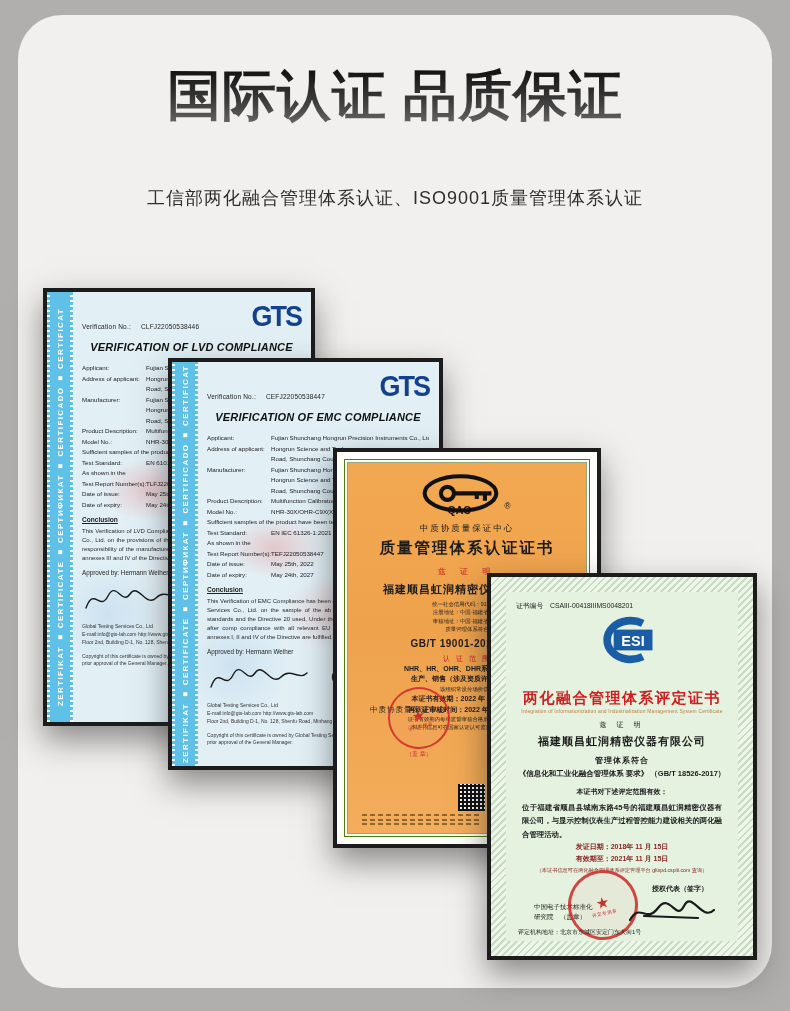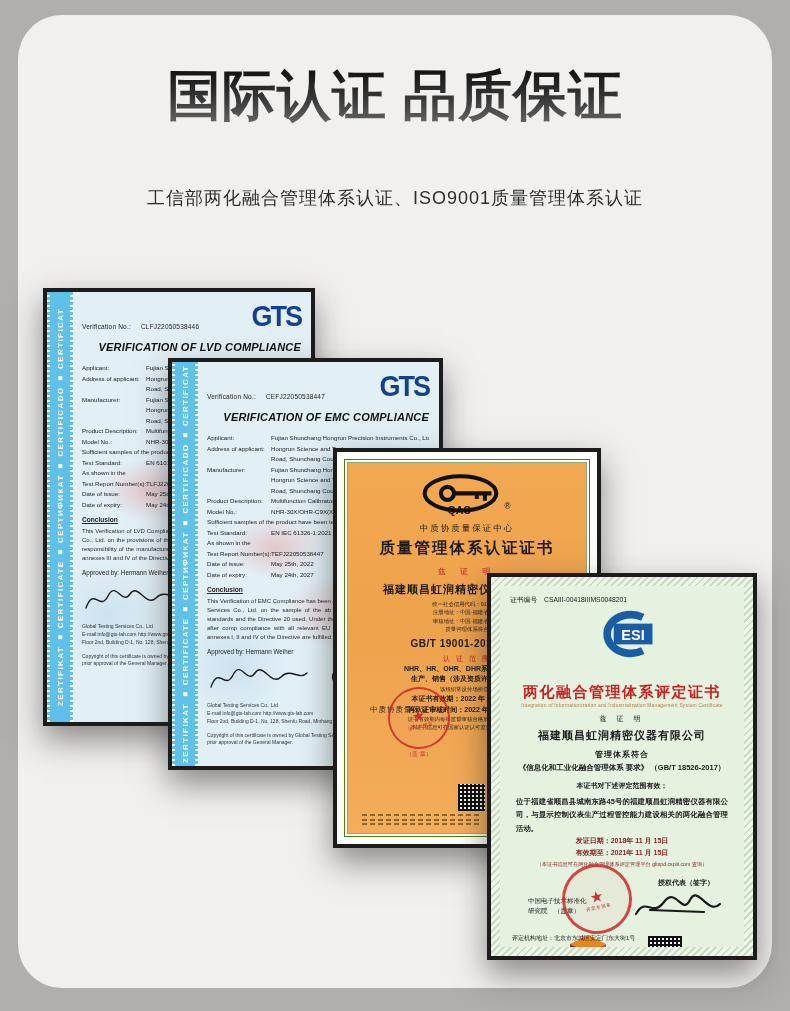--- a/index.html
+++ b/index.html
@@ -10,39 +10,39 @@
   .h-title{position:absolute;left:0;top:60px;width:100%;text-align:center;font-size:54px;font-weight:900;letter-spacing:1px;
     background:linear-gradient(180deg,#131313 15%,#3a3a3a 55%,#757575 100%);
     -webkit-background-clip:text;background-clip:text;color:transparent;white-space:nowrap;}
   .h-sub1{position:absolute;left:0;top:186px;width:100%;text-align:center;font-size:18px;color:#2d2d2d;letter-spacing:1px;}
   .h-sub2{position:absolute;left:0;top:236px;width:100%;text-align:center;font-size:26px;color:#2d2d2d;letter-spacing:1px;}
   
   .cert{position:absolute;box-sizing:border-box;border:4px solid #1c1c1c;box-shadow:0 14px 30px rgba(35,35,35,.5);}
   .c1{left:43px;top:288px;width:272px;height:438px;z-index:1;}
   .c2{left:168px;top:358px;width:275px;height:412px;z-index:2;}
   .c3{left:333px;top:448px;width:268px;height:400px;z-index:3;background:#fdfdfa;padding:7px;}
-  .c4{left:487px;top:573px;width:270px;height:387px;z-index:4;background:repeating-linear-gradient(135deg,#c7dcc3 0 2px,#edf6e9 2px 5px);padding:9px;}
+  .c4{left:487px;top:573px;width:270px;height:387px;z-index:4;background:repeating-linear-gradient(135deg,#c7dcc3 0 2px,#edf6e9 2px 5px);padding:15px;}
   
   .gts{display:flex;width:100%;height:100%;background:#e2f0f6;}
   .band{position:relative;width:26px;flex:0 0 26px;background:#5fc1e8;
     background-image:repeating-linear-gradient(0deg,rgba(255,255,255,.95) 0 2px,rgba(255,255,255,0) 2px 5px),
                      repeating-linear-gradient(0deg,rgba(255,255,255,.95) 0 2px,rgba(255,255,255,0) 2px 5px);
     background-size:3px 100%,3px 100%;background-position:left top,right top;background-repeat:no-repeat;}
   .band-text{position:absolute;inset:0;display:flex;align-items:center;justify-content:center;
     writing-mode:vertical-rl;transform:rotate(180deg);color:#fff;font-size:8px;font-weight:bold;letter-spacing:1.4px;white-space:nowrap;overflow:hidden;}
   .gts-content{position:relative;flex:1;padding:8px 10px 6px 9px;overflow:hidden;
     background:radial-gradient(70px 45px at 32% 46%,rgba(228,148,148,.45),transparent 70%),
                radial-gradient(90px 55px at 60% 62%,rgba(228,148,148,.38),transparent 70%),
                radial-gradient(110px 60px at 72% 30%,rgba(130,175,220,.30),transparent 70%),
                radial-gradient(80px 80px at 15% 75%,rgba(130,175,220,.22),transparent 70%);}
   .vrow{display:flex;justify-content:space-between;align-items:flex-end;height:30px;}
   .vline{font-size:6.5px;color:#222;margin-top:7px;letter-spacing:.2px;}
   .vno{margin-left:10px;}
   .gtslogo{font-size:27px;font-weight:900;color:#14418f;letter-spacing:-2px;line-height:1;transform:scaleY(1.08);}
-  .gts-title{margin-top:11px;text-align:right;font-style:italic;font-weight:800;font-size:11px;color:#111;letter-spacing:.2px;}
+  .gts-title{margin-top:11px;text-align:center;font-style:italic;font-weight:800;font-size:11px;color:#111;letter-spacing:.2px;}
   .gts-fields{margin-top:10px;}
   .frow{font-size:6.2px;color:#222;line-height:1.7;white-space:nowrap;overflow:hidden;}
   .flab{display:inline-block;width:64px;}
   .flab:empty{display:none;}
   .fcont{display:inline-block;margin-left:64px;}
   .fcont:empty{display:none;}
   .concl{margin-top:6px;font-size:6.6px;font-weight:bold;text-decoration:underline;color:#222;}
   .para{margin-top:4px;font-size:6px;line-height:1.5;color:#2a2a2a;text-align:justify;}
   .approved{margin-top:6px;font-size:6.3px;color:#222;}
   .sigrow{display:flex;align-items:center;gap:20px;height:40px;margin-top:2px;}

